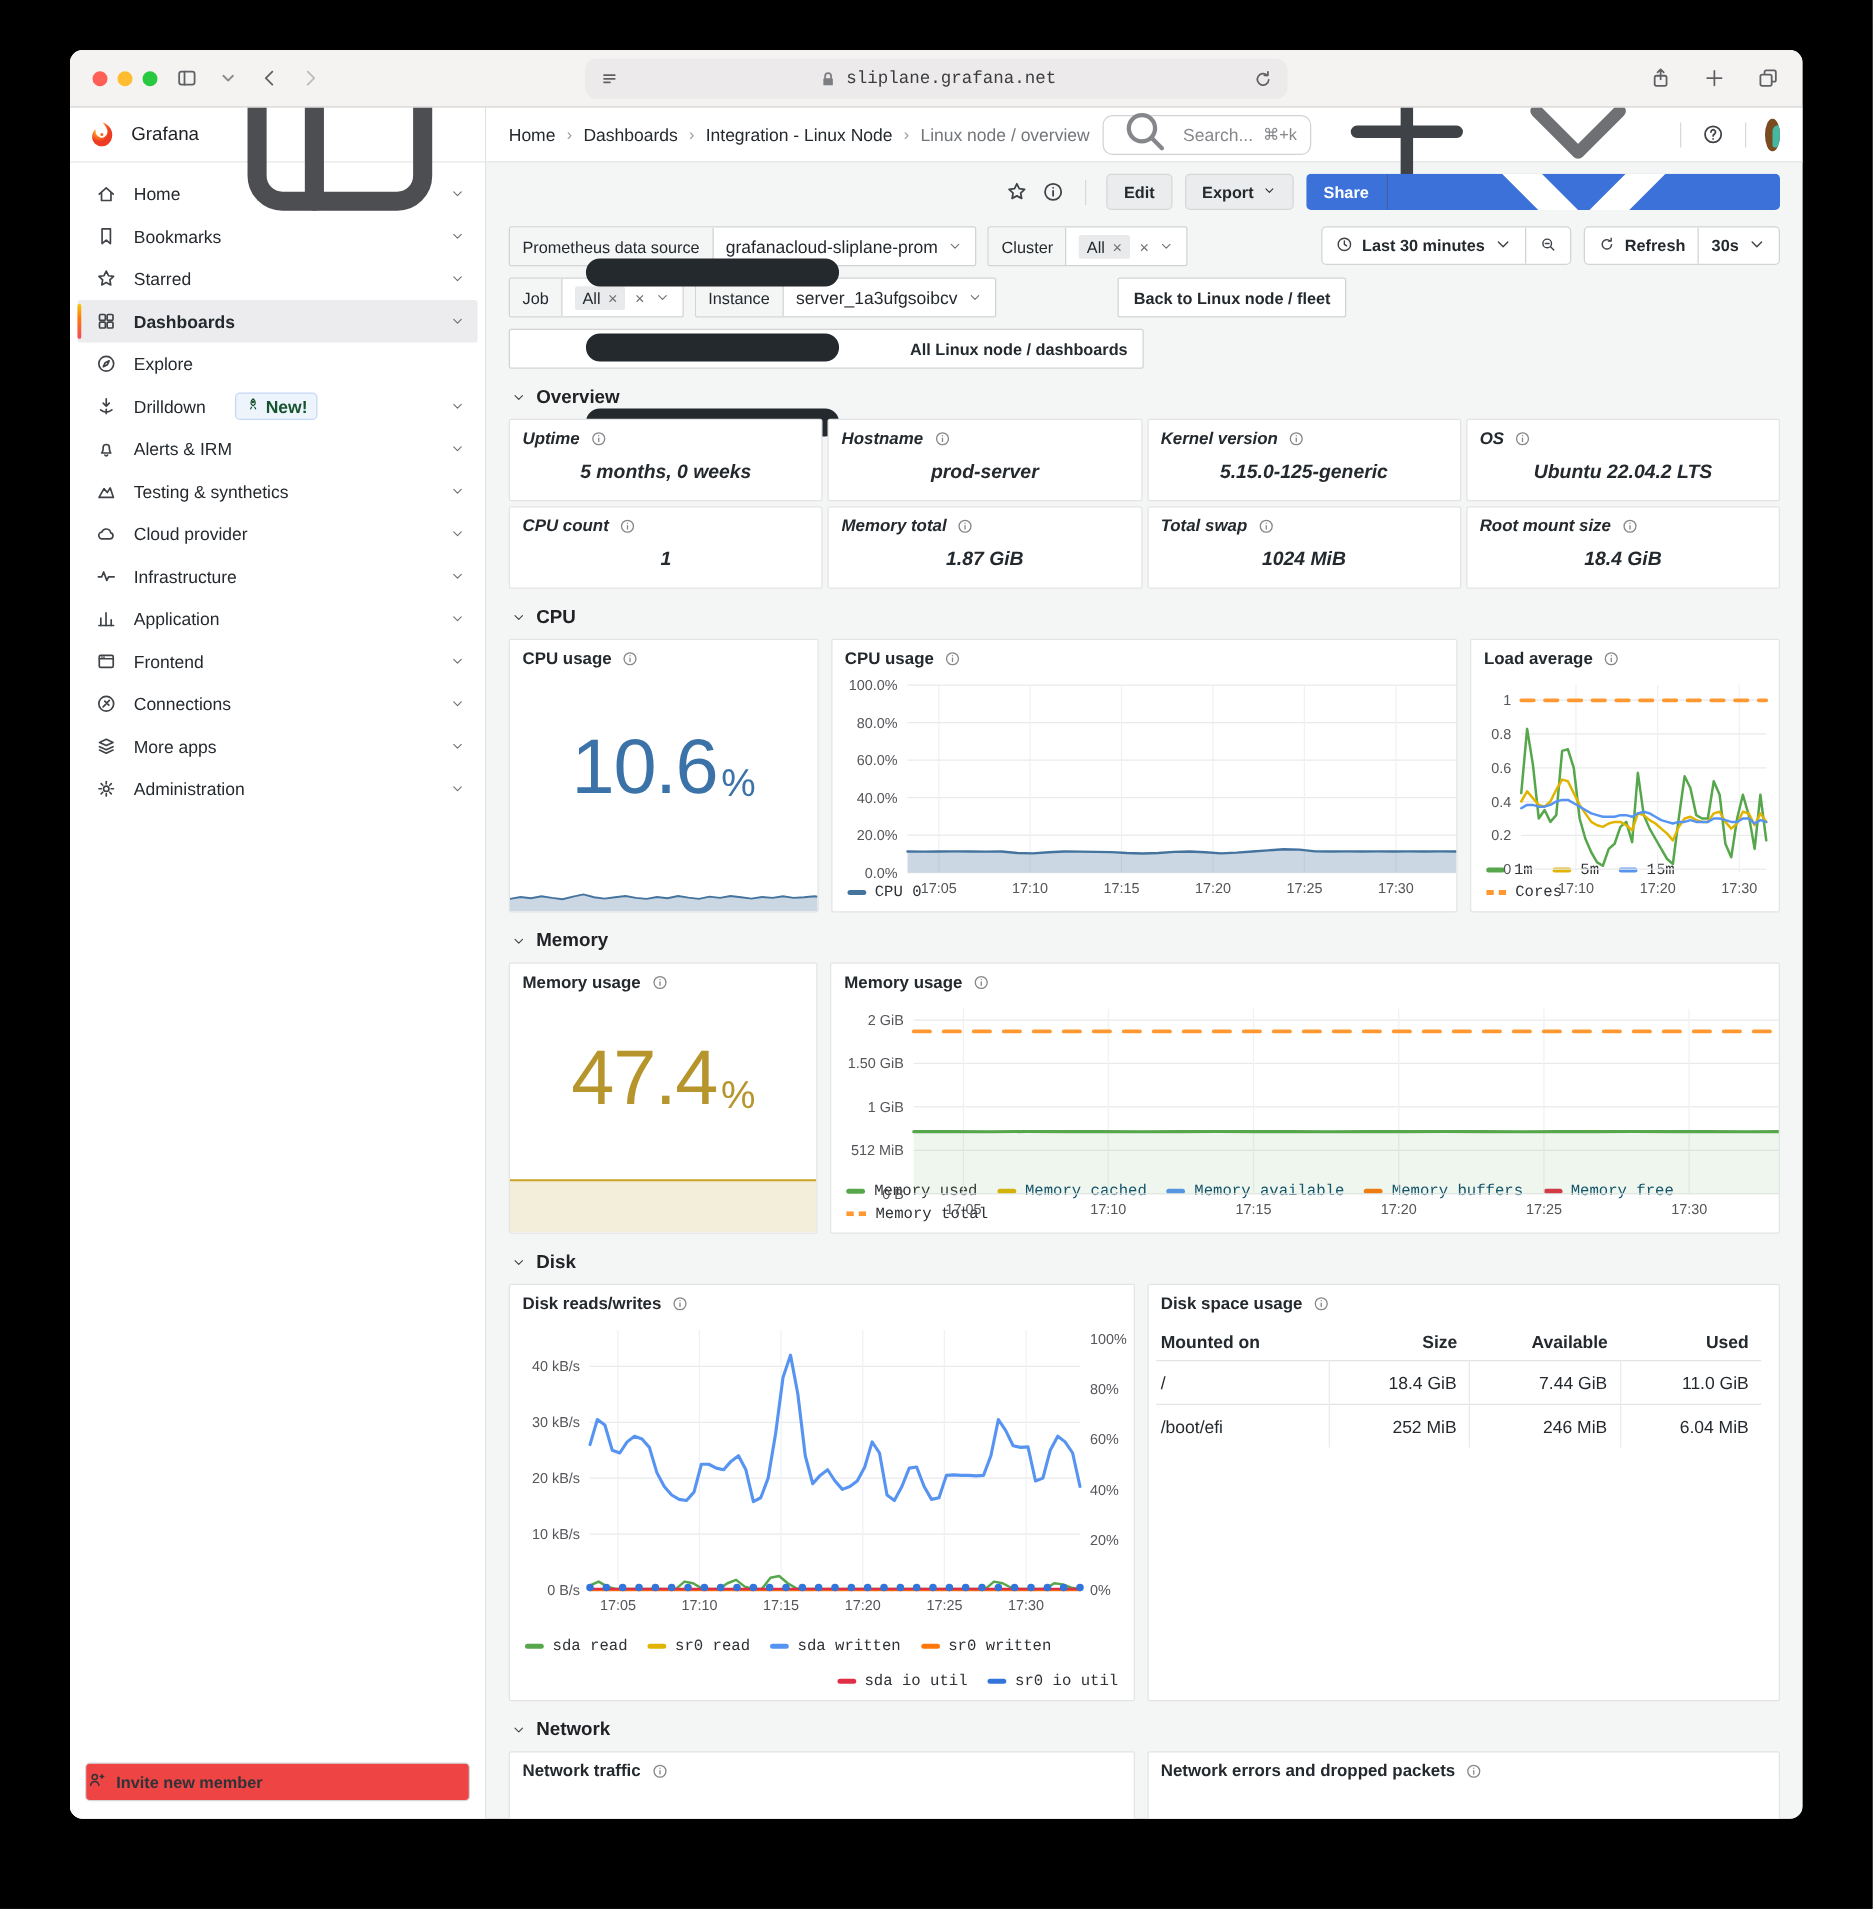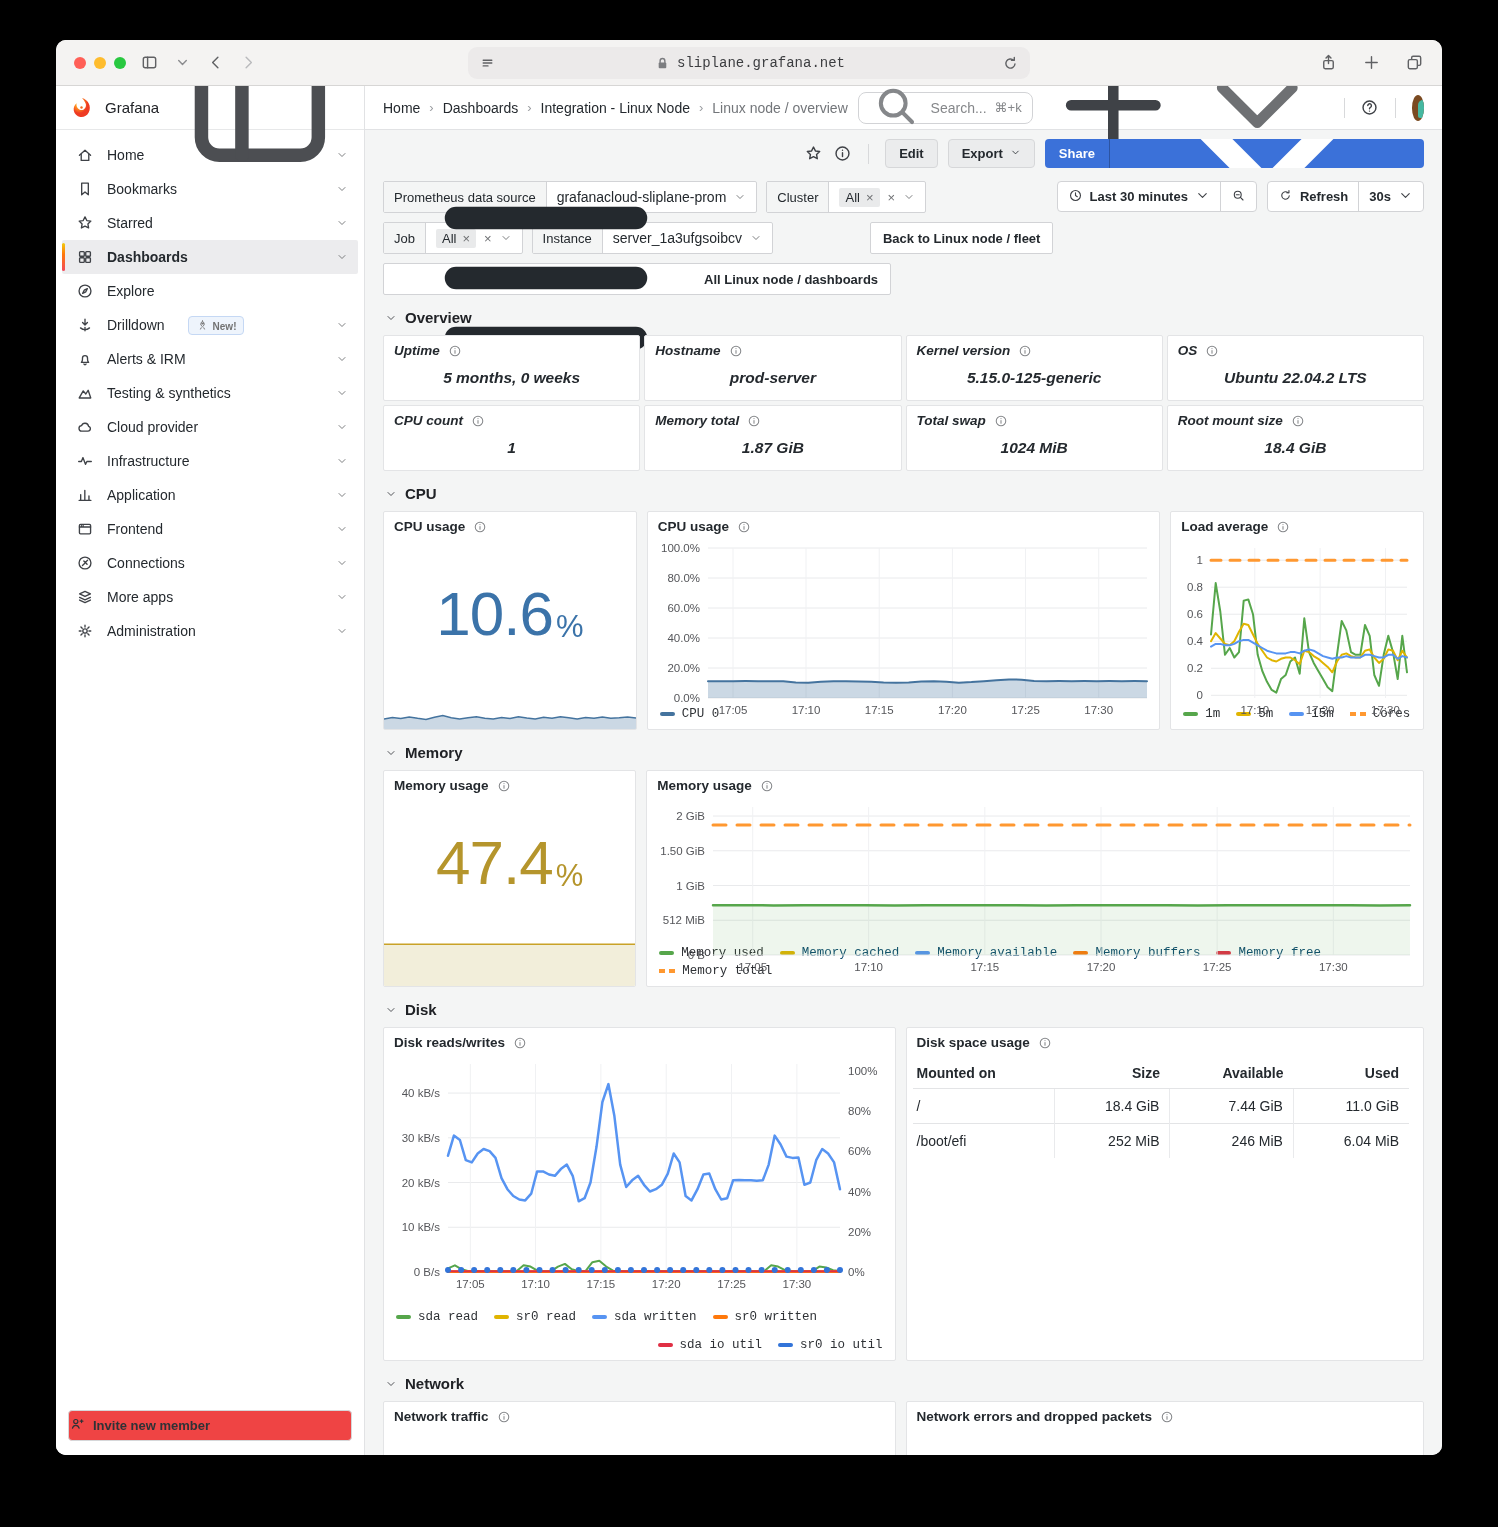--- a/index.html
+++ b/index.html
@@ -13,33 +13,33 @@
   .chrome .cicon { color:#606164; display:inline-flex; align-items:center; }
   .chrome .cicon svg { width:19px; height:19px; }
   .chrome-left { display:flex; align-items:center; gap:14px; }
   .urlbar { position:absolute; left:50%; top:7px; transform:translateX(-50%); width:562px; height:32px; background:#eceaea; border-radius:9px; display:flex; align-items:center; padding:0 10px; color:#6c6d70; }
   .urlbar .domain { position:absolute; left:50%; transform:translateX(-50%); display:flex; align-items:center; gap:5px; font-size:14px; color:#3c3d40; }
   .urlbar .reload { position:absolute; right:10px; }
   .chrome-right { margin-left:auto; display:flex; align-items:center; gap:24px; }
 
   
   .app { display:flex; height:calc(100% - 46px); background:#f4f5f5; }
-  .sidebar { width:309px; background:#fff; border-right:1px solid #e1e2e4; display:flex; flex-direction:column; }
+  .sidebar { width:333px; background:#fff; border-right:1px solid #e1e2e4; display:flex; flex-direction:column; }
   .side-head { height:44px; display:flex; align-items:center; gap:11px; padding:0 14px; border-bottom:1px solid #e7e8e9; }
   .brand { font-size:15px; color:#202226; }
   .side-head .collapse { margin-left:auto; color:#4c4e52; }
   .nav-list { flex:1; padding:8px 6px; overflow:hidden; }
   .nav-item { height:34px; display:flex; align-items:center; gap:13px; padding:0 10px 0 14px; font-size:14px; color:#24292e; position:relative; border-radius:2px; cursor:pointer; }
   .nav-item .nicon { color:#3f4247; display:inline-flex; }
   .nav-item .nicon svg { width:18px; height:18px; }
   .nav-item.active { background:#ececee; font-weight:bold; }
   .nav-item.active::before { content:""; position:absolute; left:0; top:3px; bottom:3px; width:3px; border-radius:2px; background:linear-gradient(180deg,#f2cc0c,#ff780a 40%,#f2495c); }
   .nav-item .chev { margin-left:auto; color:#6e7073; display:inline-flex; }
   .chev svg { width:12px; height:12px; }
-  .badge-new { display:inline-flex; align-items:flex-end; gap:4px; background:#eef4fc; border:1px solid #c5d8f4; color:#737373; border-radius:4px; font-size:10px; font-weight:bold; padding:2px 7px; margin-left:10px; }
+  .badge-new { display:inline-flex; align-items:flex-start; gap:4px; background:#eef4fc; border:1px solid #c5d8f4; color:#14532d; border-radius:4px; font-size:14px; font-weight:bold; padding:2px 7px; margin-left:10px; }
   .invite-btn { margin:10px 12px 14px; height:31px; border:1px solid #d6d7d9; background:#ef4444; border-radius:4px; display:flex; align-items:center; justify-content:flex-start; gap:8px; font-size:13px; font-weight:bold; color:#2f3236; cursor:pointer; }
   .invite-btn svg { width:16px; height:16px; }
 
   .main { flex:1; display:flex; flex-direction:column; min-width:0; }
   .navbar { height:44px; background:#fff; border-bottom:1px solid #e1e2e4; display:flex; align-items:center; padding:0 18px; gap:10px; }
   .crumbs { display:flex; align-items:center; gap:9px; font-size:14px; }
   .crumb { color:#24292e; cursor:pointer; white-space:nowrap; }
   .crumb.last { color:#73767a; }
   .crumb-sep { color:#9a9ca0; font-size:13px; }
   .searchbox { margin-left:auto; width:346px; height:32px; border:1px solid #d2d3d6; border-radius:8px; background:#fff; display:flex; align-items:center; padding:0 10px; gap:8px; color:#85878a; }

